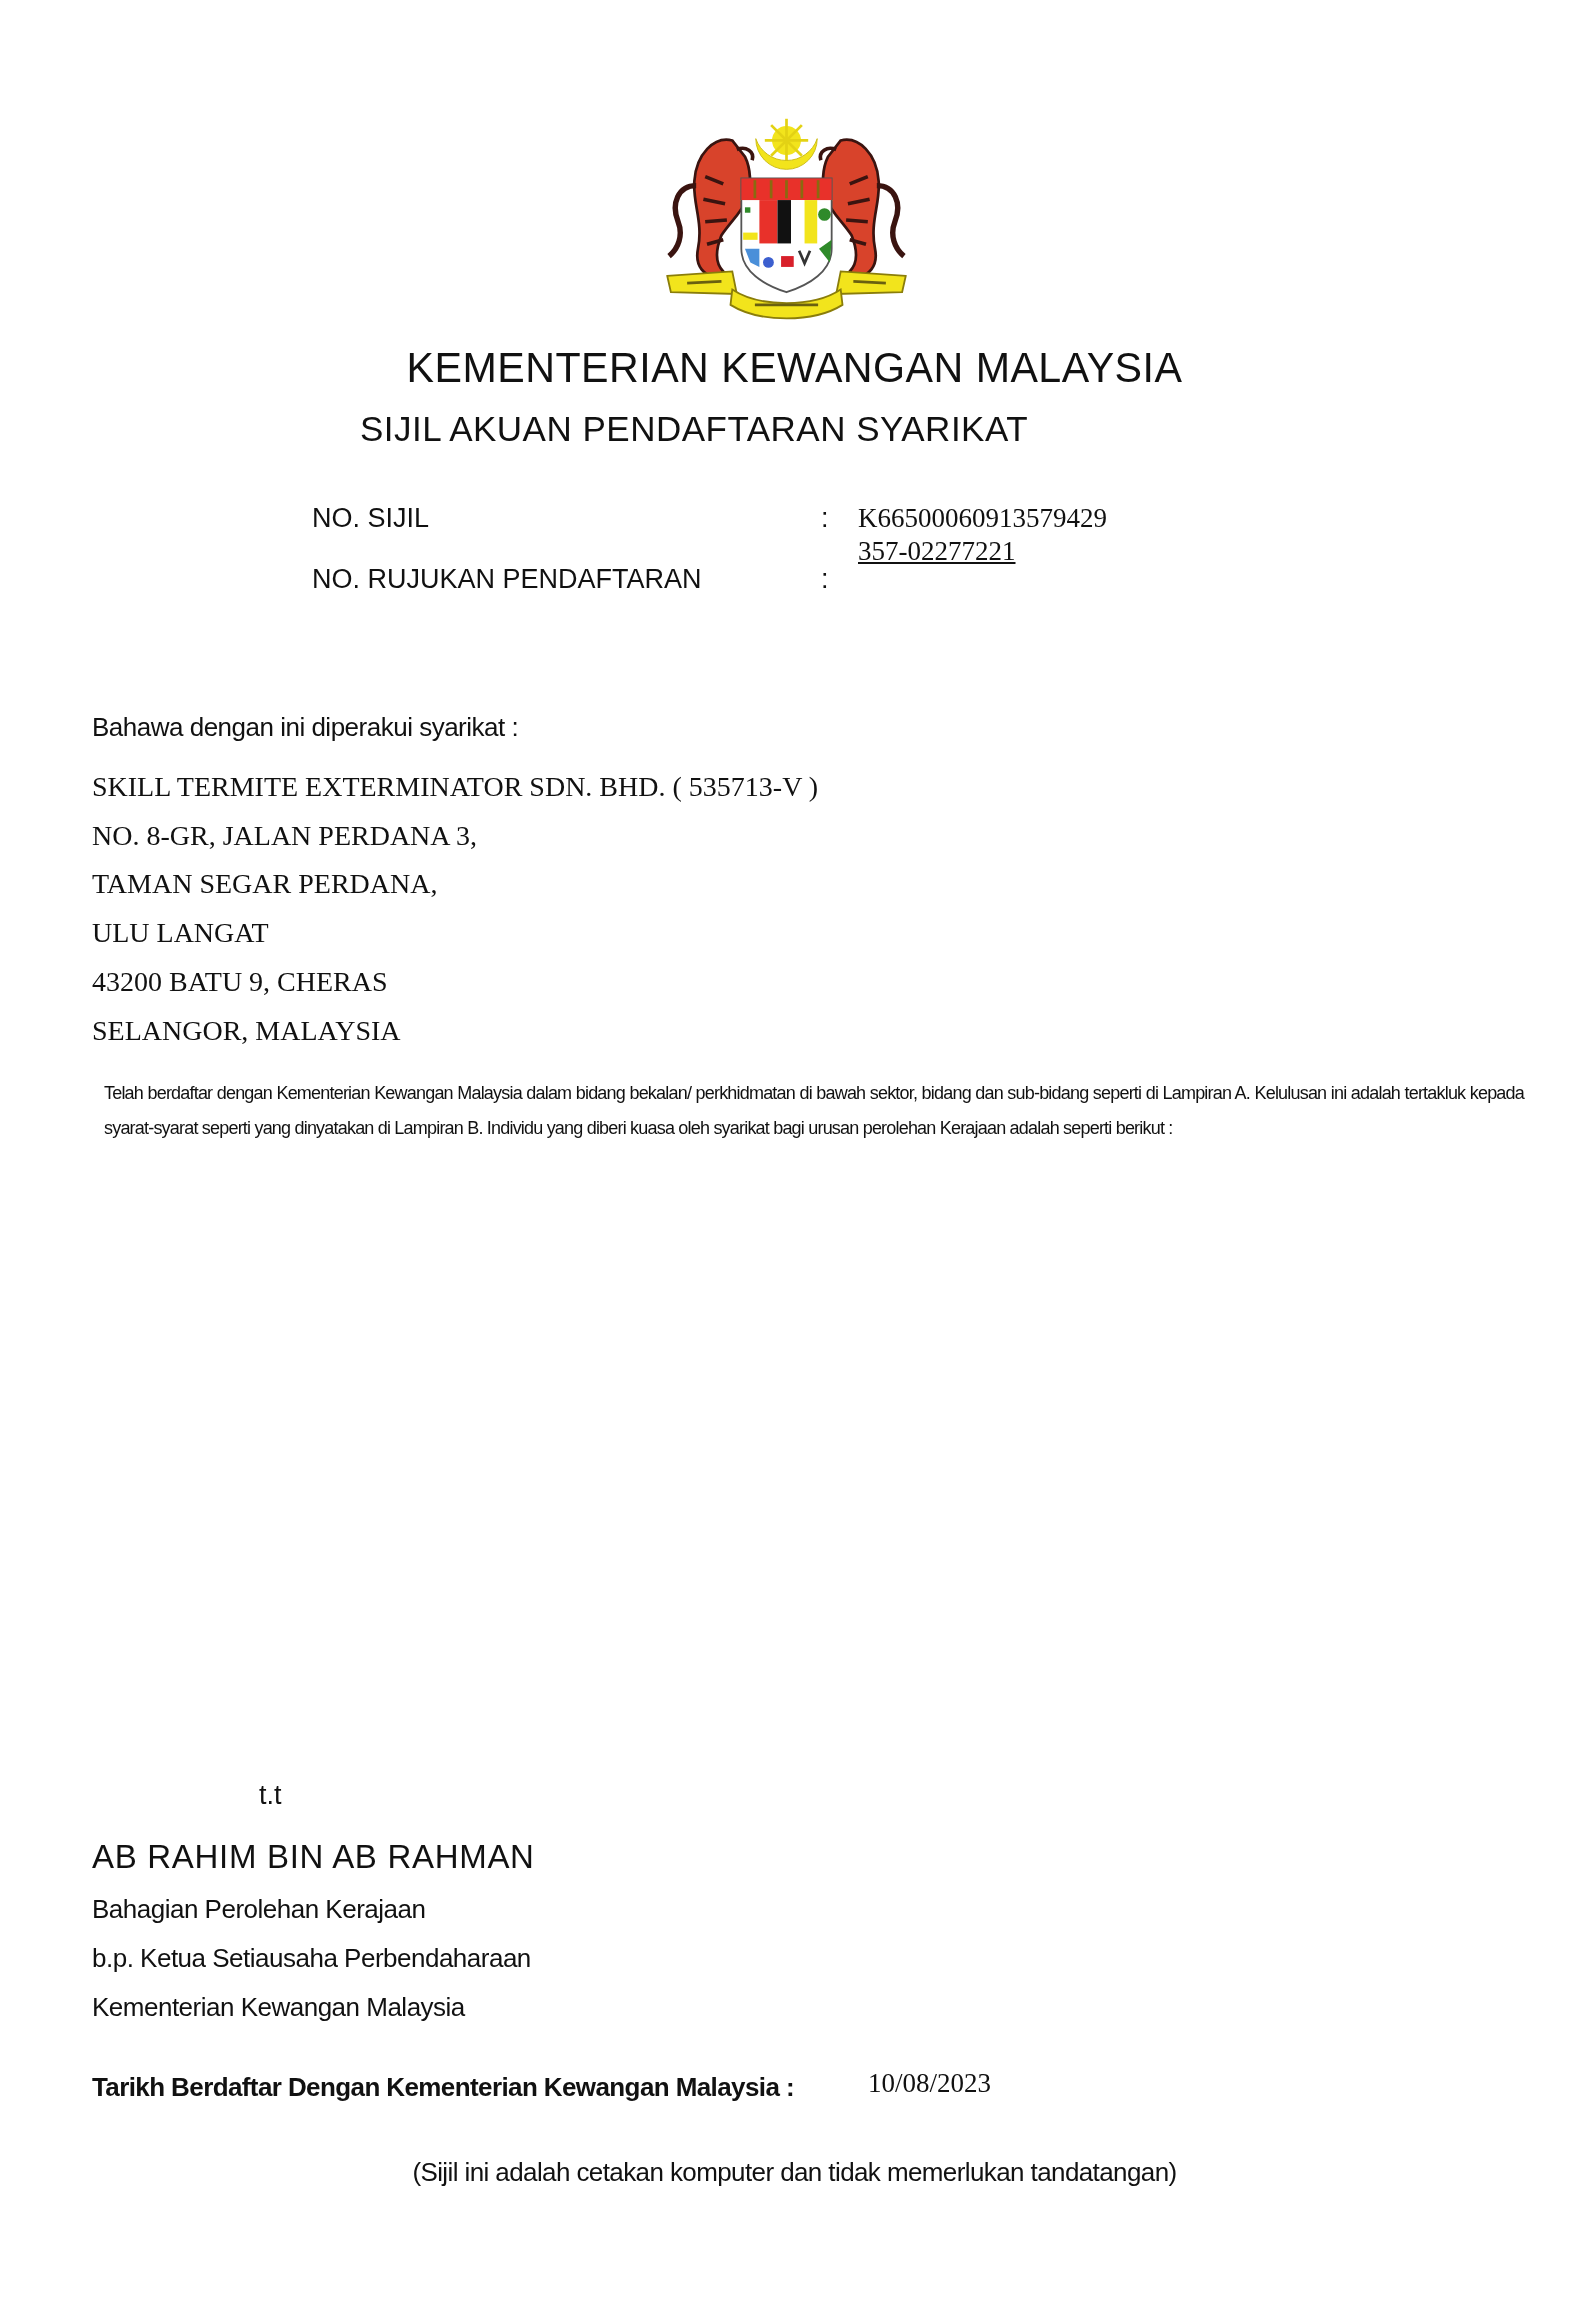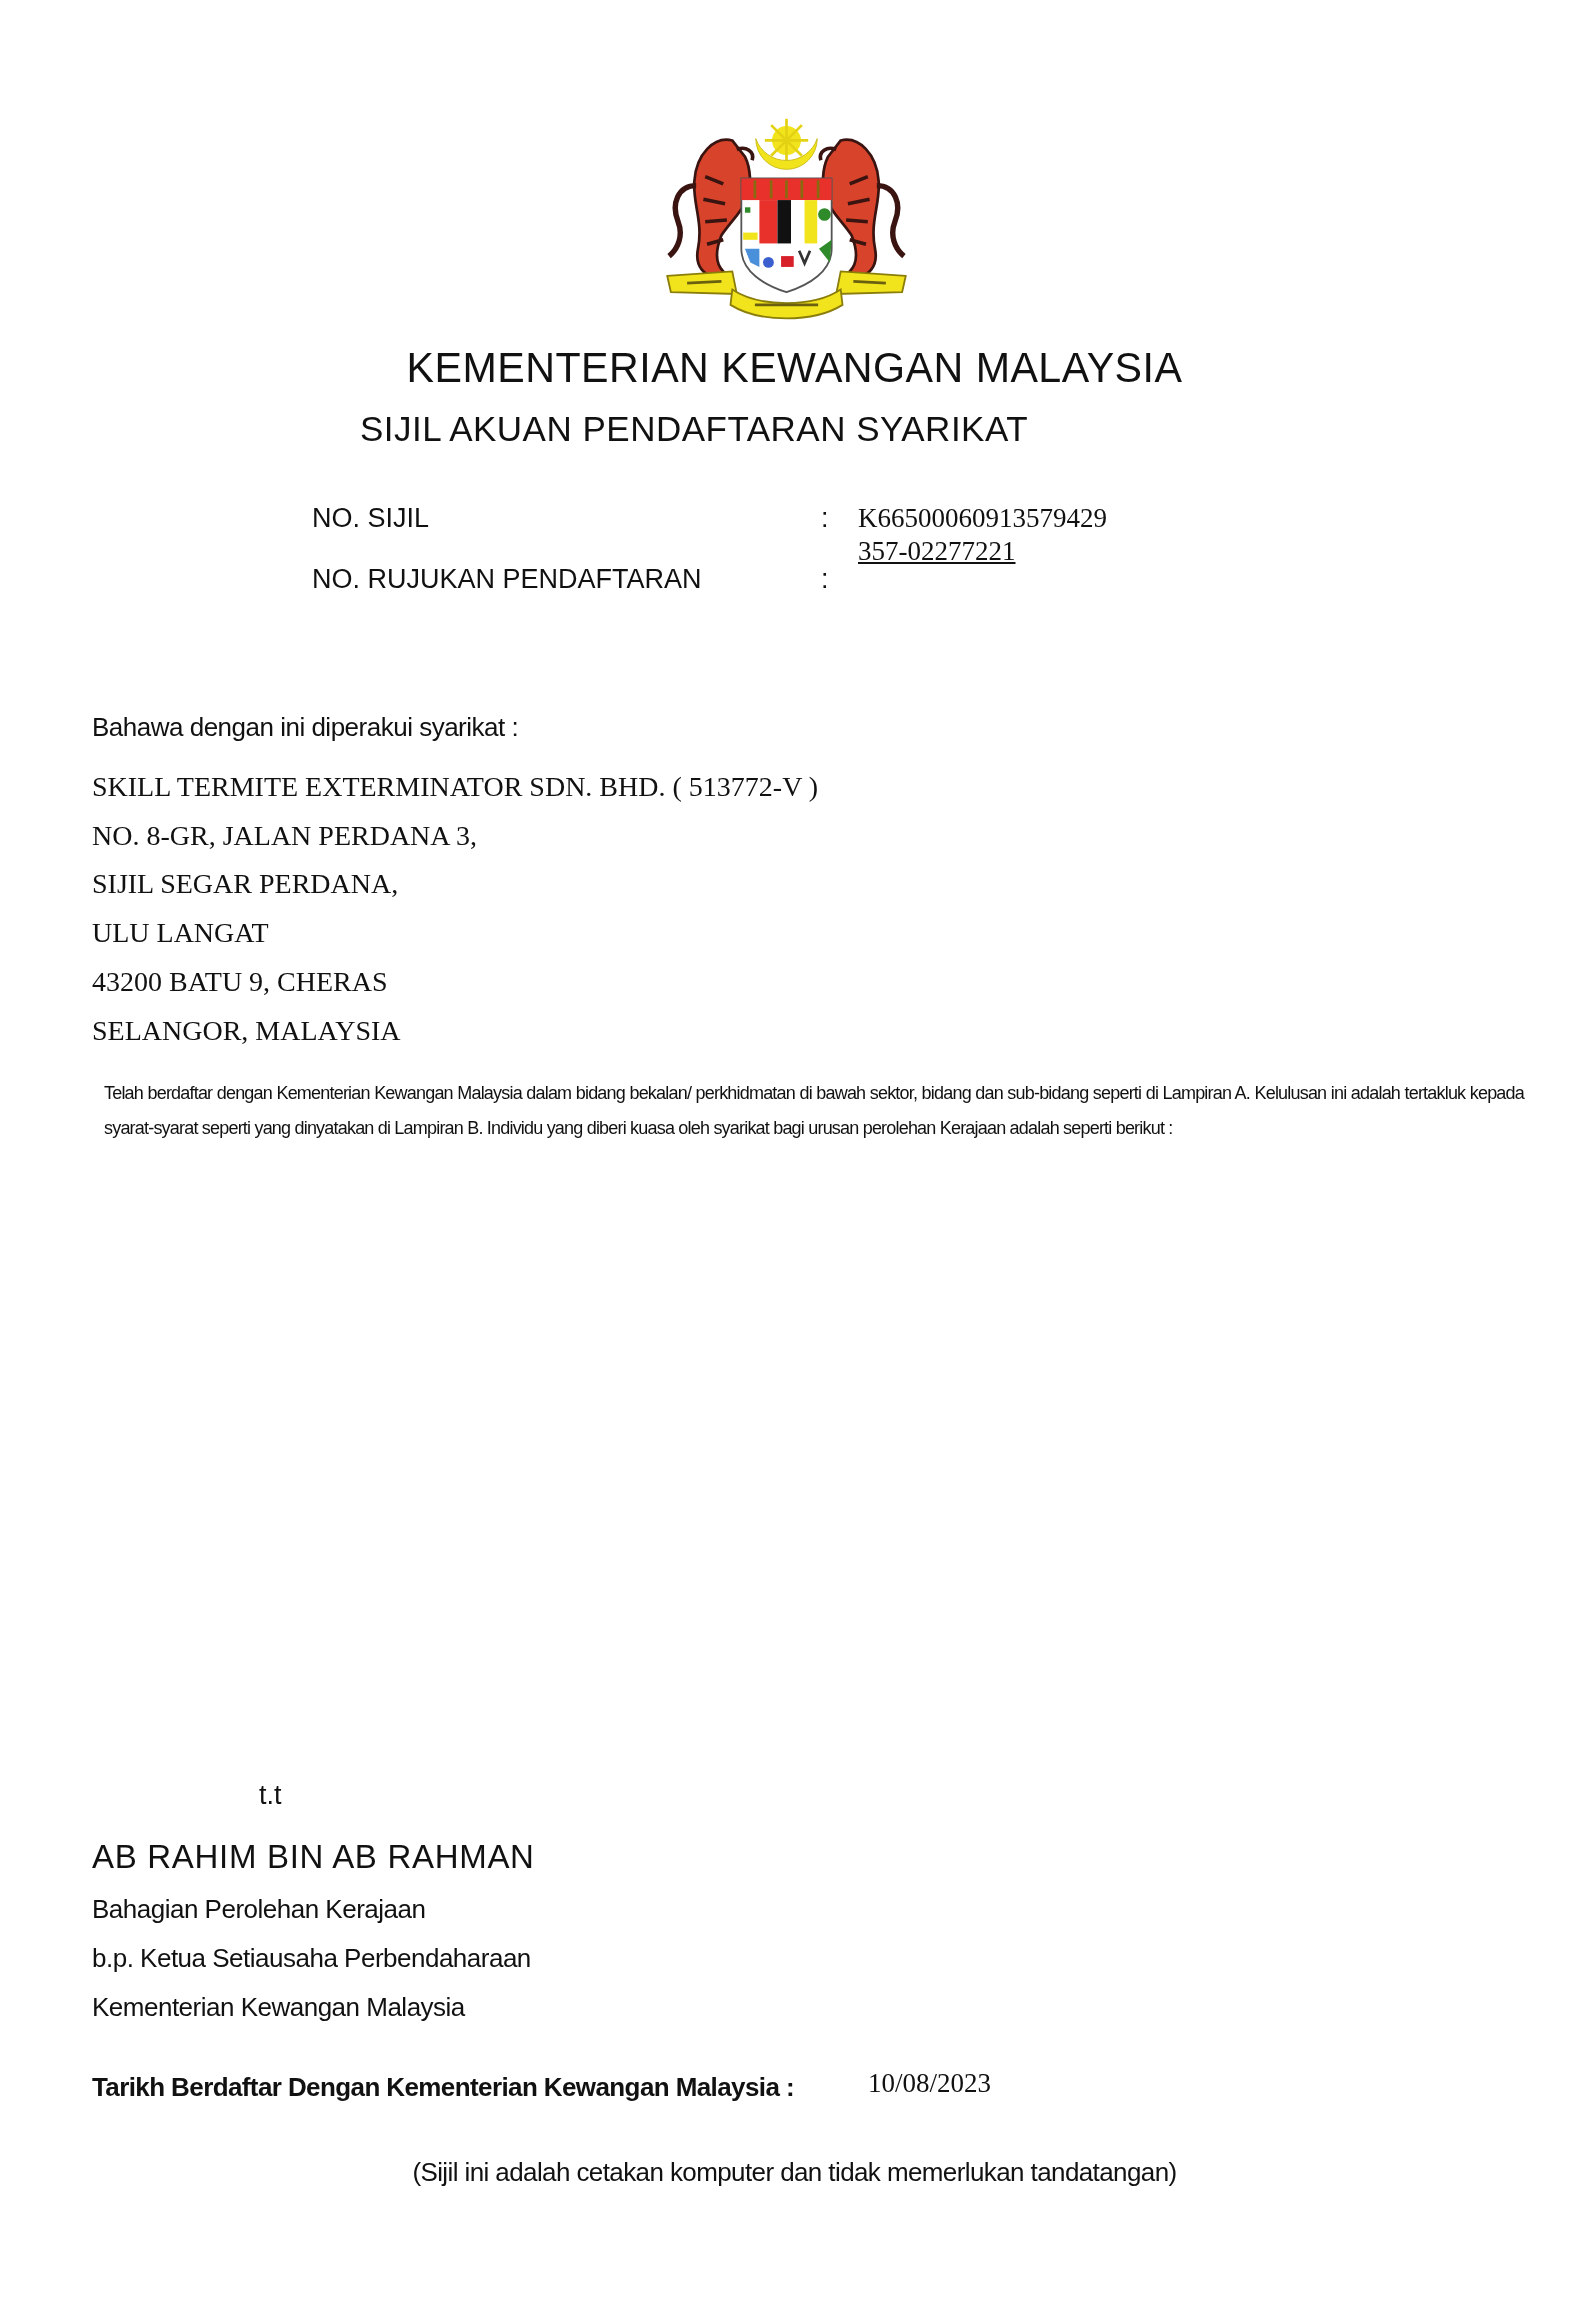--- a/index.html
+++ b/index.html
@@ -125,23 +125,23 @@
   <div>
     <span class="abs ref-label" style="top:564px;">NO. RUJUKAN PENDAFTARAN</span>
     <span class="abs ref-colon" style="top:564px;">:</span>
     <span class="abs ref-value" style="top:536px;text-decoration:underline;">357-02277221</span>
   </div>
 </div>
 
 <div class="abs intro">Bahawa dengan ini diperakui syarikat :</div>
 
 <div>
-  <div class="abs addr" style="top:771px;">SKILL TERMITE EXTERMINATOR SDN. BHD. ( 513772-V )</div>
+  <div class="abs addr" style="top:771px;">SKILL TERMITE EXTERMINATOR SDN. BHD. ( 535713-V )</div>
   <div class="abs addr" style="top:820px;">NO. 8-GR, JALAN PERDANA 3,</div>
-  <div class="abs addr" style="top:868px;">SIJIL SEGAR PERDANA,</div>
+  <div class="abs addr" style="top:868px;">TAMAN SEGAR PERDANA,</div>
   <div class="abs addr" style="top:917px;">ULU LANGAT</div>
   <div class="abs addr" style="top:966px;">43200 BATU 9, CHERAS</div>
   <div class="abs addr" style="top:1015px;">SELANGOR, MALAYSIA</div>
 </div>
 
 <div class="abs para">Telah berdaftar dengan Kementerian Kewangan Malaysia dalam bidang bekalan/ perkhidmatan di bawah sektor, bidang dan sub-bidang seperti di Lampiran A. Kelulusan ini adalah tertakluk kepada syarat-syarat seperti yang dinyatakan di Lampiran B. Individu yang diberi kuasa oleh syarikat bagi urusan perolehan Kerajaan adalah seperti berikut :</div>
 
 <div>
   <div class="abs tt">t.t</div>
   <div class="abs sig-name">AB RAHIM BIN AB RAHMAN</div>

